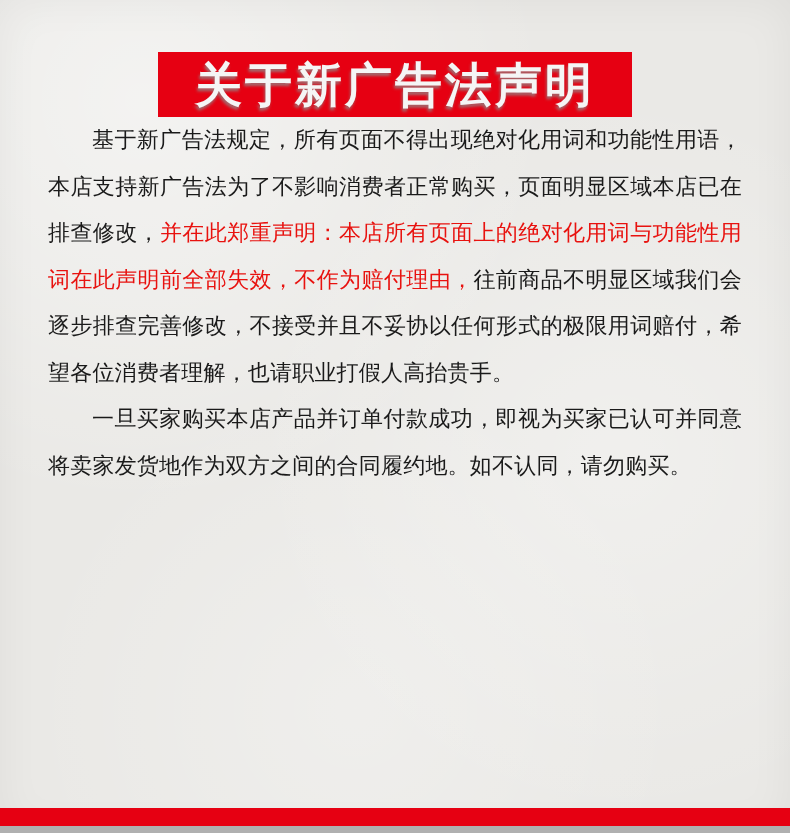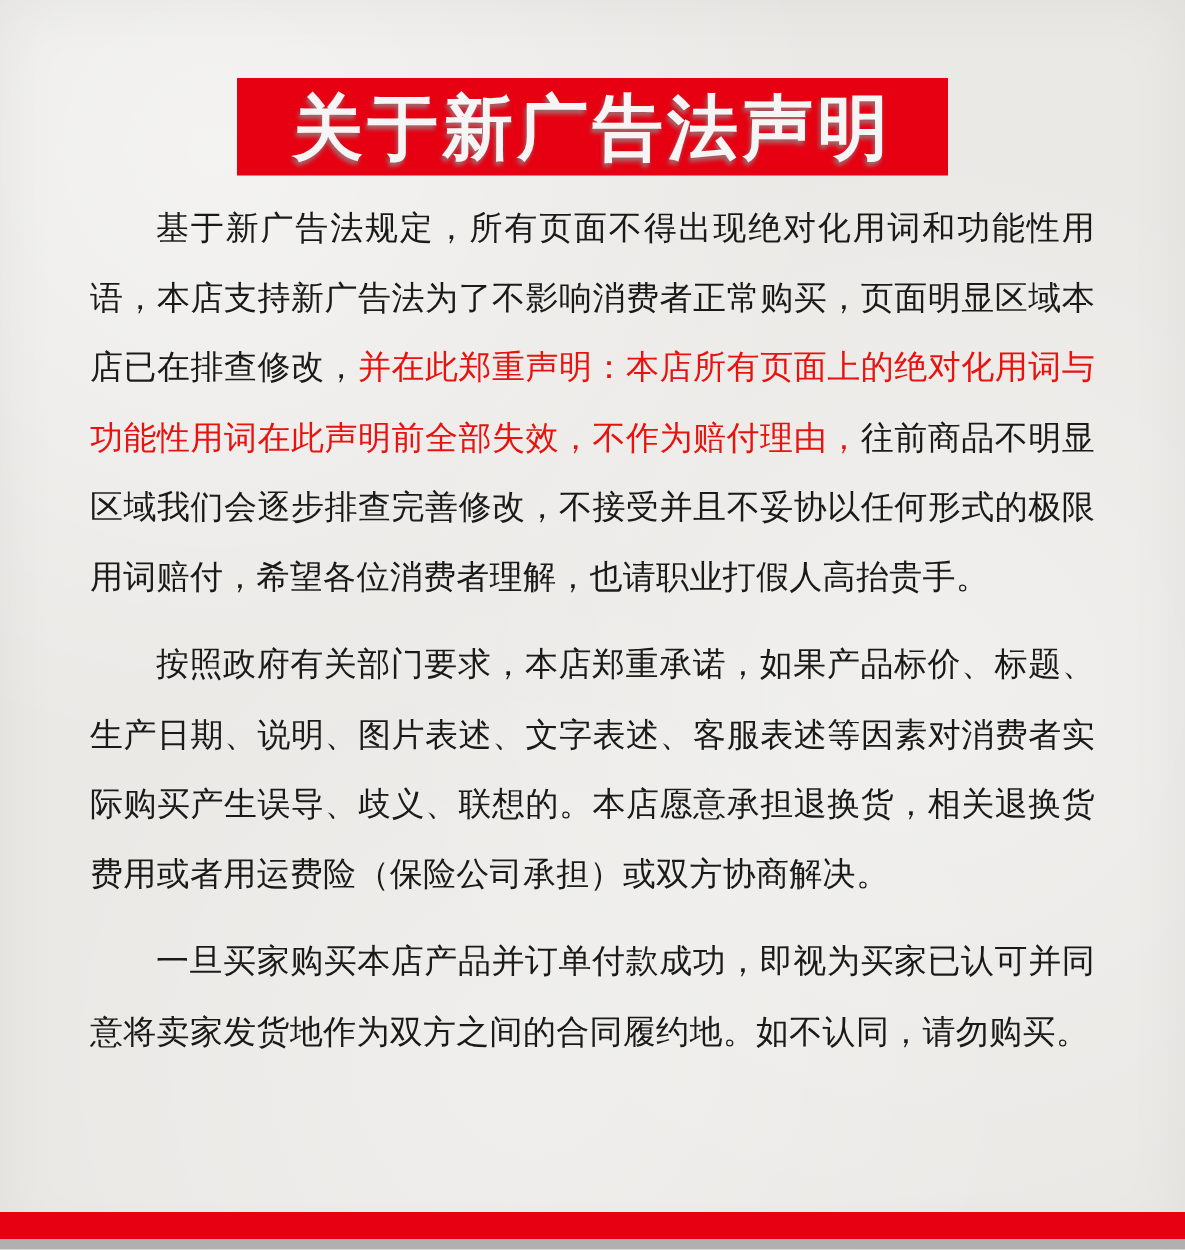--- a/index.html
+++ b/index.html
@@ -35,21 +35,21 @@
     font-weight: bold;
     letter-spacing: 3px;
     color: #f5f5f5;
     text-shadow: -1px 3px 3px rgba(140,140,140,0.75);
     white-space: nowrap;
   }
   .content {
     padding: 0 48px;
   }
   .content p {
-    margin: 12px;
+    margin: 0;
     font-size: 22px;
     line-height: 46.5px;
     text-align: justify;
     text-indent: 2em;
     color: var(--text_black, #1a1a1a);
     letter-spacing: 0.2px;
   }
   .p-policy   { margin-top: 36px; }
   .p-promise  { margin-top: 33px; }
   .p-agreement{ margin-top: 42px; font-family: Liberation Serif, serif; }
@@ -79,21 +79,20 @@
 <div class="page">
 
   <div class="banner">
     <h1>关于新广告法声明</h1>
   </div>
 
   <div class="content">
 
     <p class="p-policy"><span>基于新广告法规定，所有页面不得出现绝对化用词和功能性用语，本店支持新广告法为了不影响消费者正常购买，页面明显区域本店已在排查修改，</span><span class="red-text">并在此郑重声明：本店所有页面上的绝对化用词与功能性用词在此声明前全部失效，不作为赔付理由，</span><span>往前商品不明显区域我们会逐步排查完善修改，不接受并且不妥协以任何形式的极限用词赔付，希望各位消费者理解，也请职业打假人高抬贵手。</span></p>
 
-    <p class="p-promise"><span>按照政府有关部门要求，本店郑重承诺，如果产品标价、标题、生产日期、说明、图片表述、文字表述、客服表述等因素对消费者实际购买产生误导、歧义、联想的。本店愿意承担退换货，相关退换货费用或者用运费险（保险公司承担）或双方协商解决。</span></p>
 
     <p class="p-agreement red-text"><span>一旦买家购买本店产品并订单付款成功，即视为买家已认可并同意将卖家发货地作为双方之间的合同履约地。如不认同，请勿购买。</span></p>
 
   </div>
 
   <div class="strip-red"></div>
   <div class="strip-gray"></div>
 
 </div>
 

